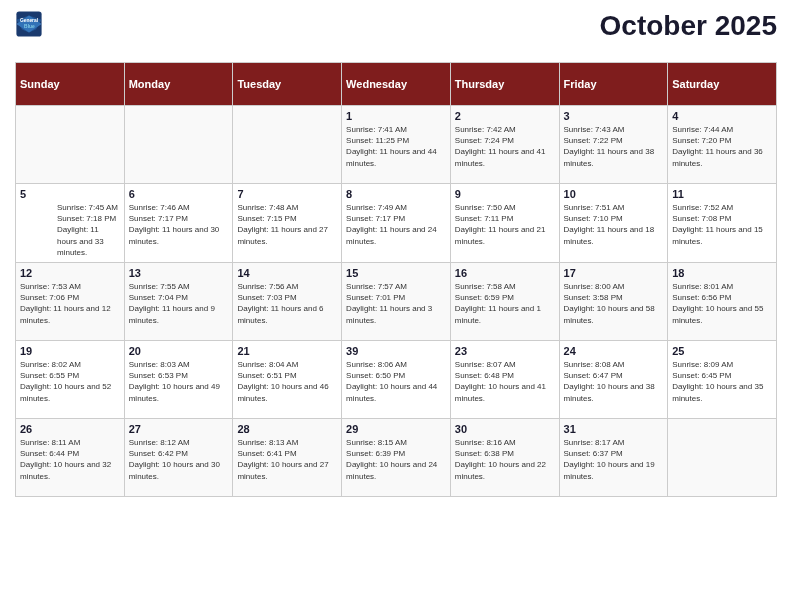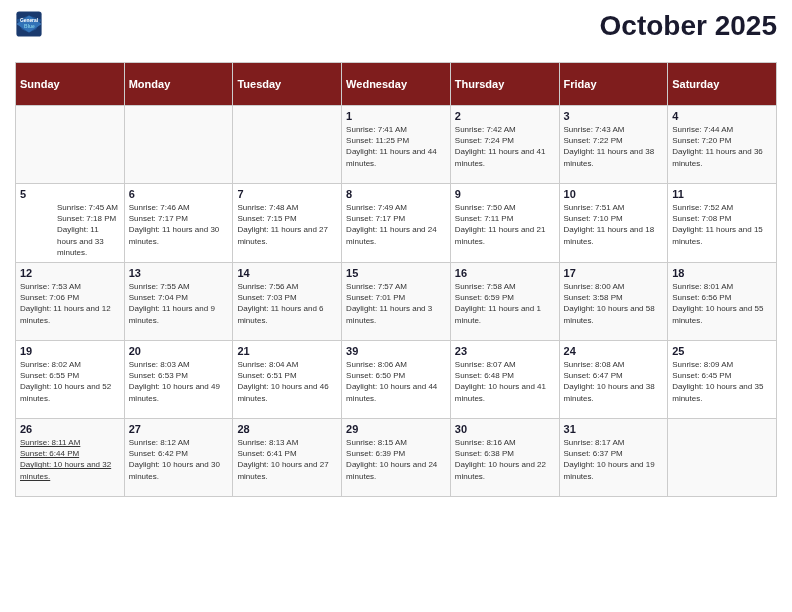--- a/index.html
+++ b/index.html
@@ -276,21 +276,21 @@
           <td>
             <span class="date-num">25</span>
             <div class="cell-info" style="white-space: pre-line;">Sunrise: 8:09 AM
 Sunset: 6:45 PM
 Daylight: 10 hours and 35 minutes.</div>
           </td>
         </tr>
         <tr>
           <td>
             <span class="date-num">26</span>
-            <div class="cell-info" style="white-space: pre-line; text-decoration: underline;">Sunrise: 8:11 AM
+            <div class="cell-info" style="white-space: pre-line;">Sunrise: 8:11 AM
 Sunset: 6:44 PM
 Daylight: 10 hours and 32 minutes.</div>
           </td>
           <td>
             <span class="date-num">27</span>
             <div class="cell-info" style="white-space: pre-line;">Sunrise: 8:12 AM
 Sunset: 6:42 PM
 Daylight: 10 hours and 30 minutes.</div>
           </td>
           <td>

